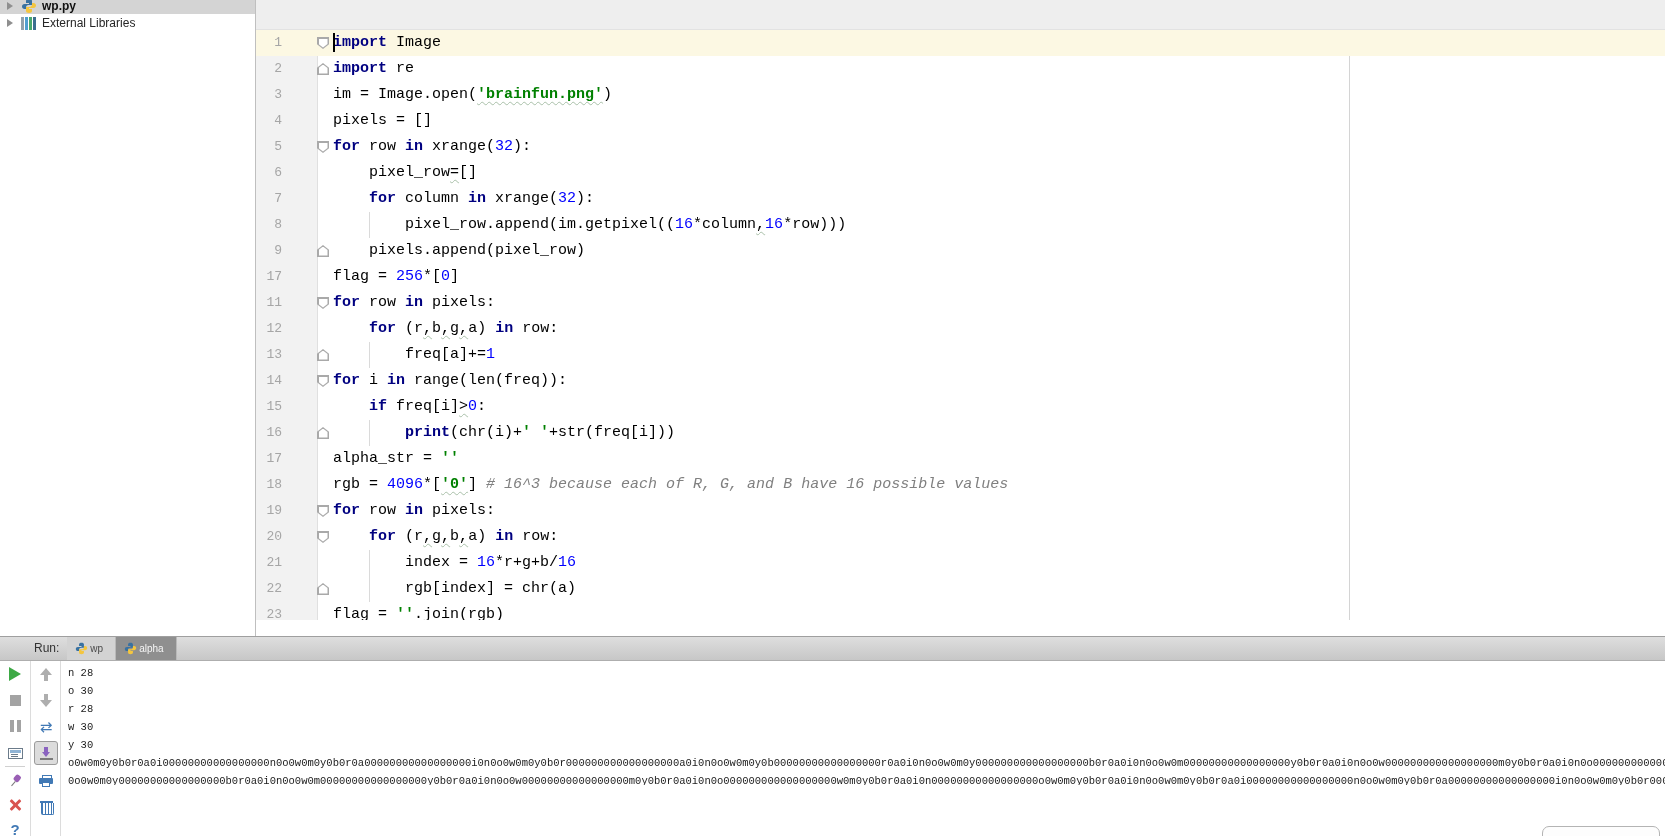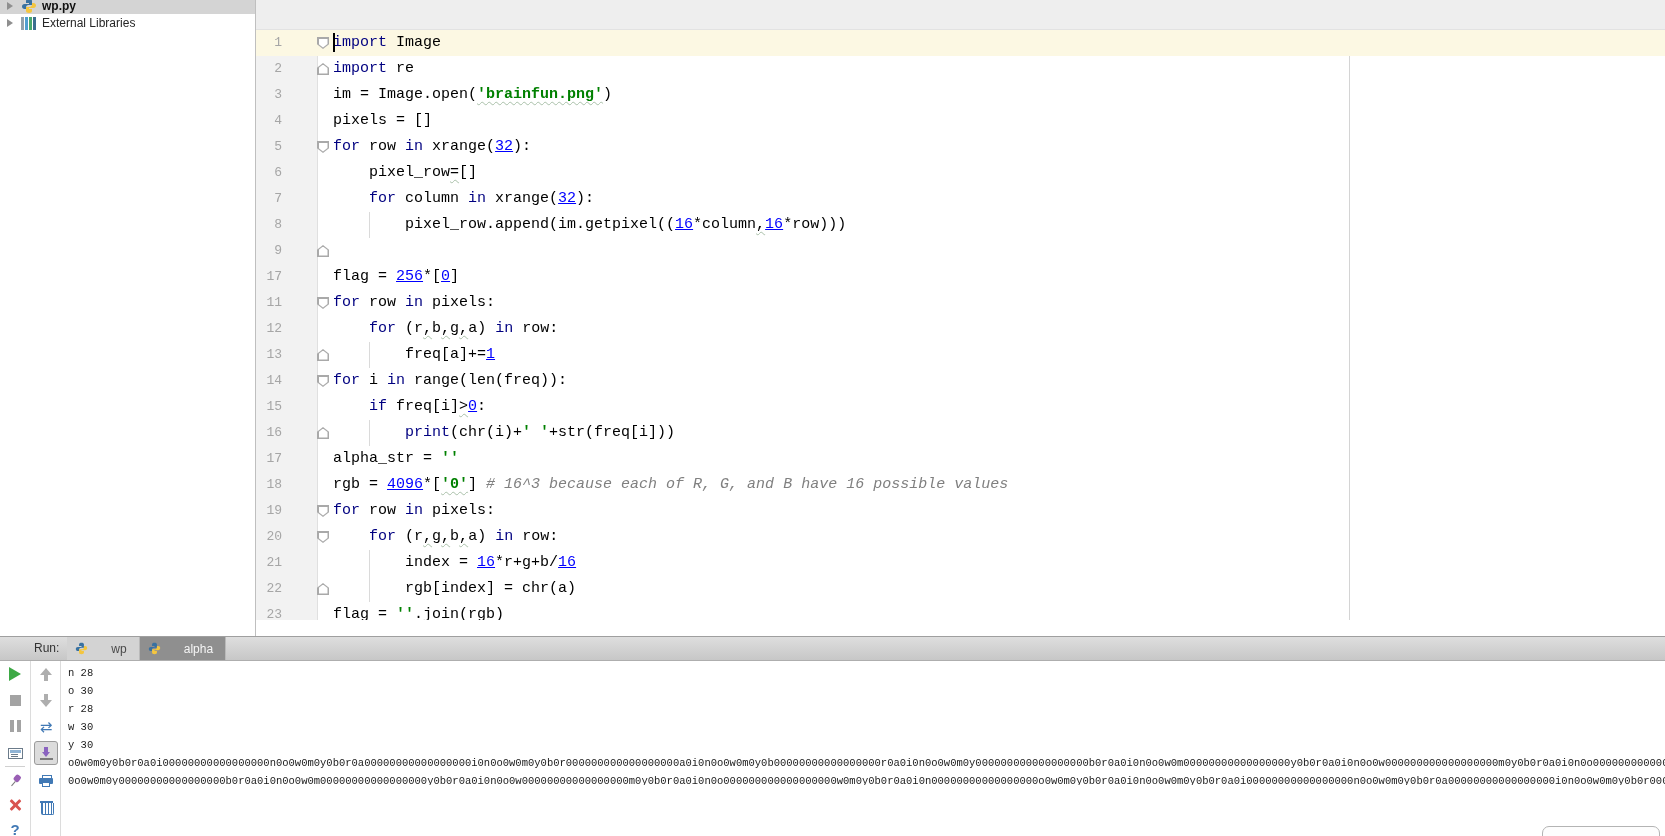--- a/index.html
+++ b/index.html
@@ -35,22 +35,22 @@
                   border-left:1px solid #d4d4d4; z-index:0; }
   .code-line { position:relative; height:26px; line-height:26px; white-space:pre;
                font-family:"Liberation Mono", monospace; font-size:15px; z-index:1; }
   .caret-row { background:#fcf8e3; }
   .gutter-num { position:absolute; left:0; width:26px; text-align:right;
                 color:#a6a6a6; font-size:13px; }
   .code-text { position:absolute; left:77px; }
   .indent-guide { position:absolute; left:113px; top:0; height:26px;
                   border-left:1px solid #dadada; }
   .text-caret { position:absolute; left:77px; top:3px; width:2px; height:19px; background:#000; }
-  .tk-k { color:#000080; font-weight:normal; }
-  .tk-n { color:#0000ff;text-decoration:underline; }
+  .tk-k { color:#000080; font-weight:bold; }
+  .tk-n { color:#0000ff; }
   .tk-s { color:#008000; font-weight:bold; }
   .tk-c { color:#808080; font-style:italic; }
   .tk-p { color:#000; }
   .wavy { text-decoration-line:underline; text-decoration-style:wavy;
           text-decoration-color:#a9c0a9; text-decoration-thickness:1px;
           text-underline-offset:3px; }
   .fold-marker { position:absolute; left:61px; top:7px; width:12px; height:12px; cursor:pointer; }
   .fold-marker::before, .fold-marker::after { content:""; position:absolute; }
   .fold-start::before { inset:0; background:#a9a9a9;
       clip-path:polygon(0 0,100% 0,100% 60%,50% 100%,0 60%); }
@@ -61,22 +61,22 @@
   .fold-end::after { inset:1.5px; background:#fff;
       clip-path:polygon(0 40%,50% 0,100% 40%,100% 100%,0 100%); }
 
   
   .run-panel { position:absolute; left:0; top:636px; width:1665px; height:200px; background:#fff; }
   .run-tabbar { position:absolute; left:0; top:0; width:100%; height:25px;
                 background:linear-gradient(#dedede,#c7c7c7);
                 border-top:1px solid #9f9f9f; border-bottom:1px solid #aeaeae;
                 display:flex; align-items:stretch; }
   .run-label { font-size:12px; color:#333; line-height:23px; padding:0 8px 0 6px;margin-left:28px; }
-  .run-tab { display:flex; align-items:center; gap:23px; padding:0 12px 0 8px;
-             font-size:12px; color:#4a4a4a; background:#d3d3d3; cursor:pointer;
+  .run-tab { display:flex; align-items:center; gap:2px; padding:0 12px 0 8px;
+             font-size:10px; color:#4a4a4a; background:#d3d3d3; cursor:pointer;
              border-right:1px solid #b9b9b9; }
   .run-tab.selected { background:#8f8f8f; color:#f5f5f5; }
   .py-icon { width:13px; height:13px; flex:0 0 13px; }
 
   .run-body { position:absolute; left:0; top:25px; width:100%; height:175px; background:#fff; }
   .tb-col1 { position:absolute; left:0; top:0; width:31px; height:175px; border-right:1px solid #dcdcdc; }
   .tb-col2 { position:absolute; left:31px; top:0; width:30px; height:175px; border-right:1px solid #dcdcdc; }
   .tb-btn { position:absolute; width:20px; height:20px; left:5px; display:flex;
             align-items:center; justify-content:center; cursor:pointer; }
   .play-tri { width:0; height:0; border-left:12px solid #3da945;
@@ -169,21 +169,21 @@
       <div class="breadcrumb-strip"></div>
       <div id="code-lines">
           <div class="code-line caret-row"><span class="gutter-num">1</span><span class="fold-marker fold-start"></span><span class="code-text"><span class="tk-k">import</span><span class="tk-p"> Image</span></span><span class="text-caret"></span></div>
           <div class="code-line"><span class="gutter-num">2</span><span class="fold-marker fold-end"></span><span class="code-text"><span class="tk-k">import</span><span class="tk-p"> re</span></span></div>
           <div class="code-line"><span class="gutter-num">3</span><span class="code-text"><span class="tk-p">im = Image.open(</span><span class="tk-s wavy">'brainfun.png'</span><span class="tk-p">)</span></span></div>
           <div class="code-line"><span class="gutter-num">4</span><span class="code-text"><span class="tk-p">pixels = []</span></span></div>
           <div class="code-line"><span class="gutter-num">5</span><span class="fold-marker fold-start"></span><span class="code-text"><span class="tk-k">for</span><span class="tk-p"> row </span><span class="tk-k">in</span><span class="tk-p"> xrange(</span><span class="tk-n">32</span><span class="tk-p">):</span></span></div>
           <div class="code-line"><span class="gutter-num">6</span><span class="code-text"><span class="tk-p">    pixel_row</span><span class="tk-p wavy">=</span><span class="tk-p">[]</span></span></div>
           <div class="code-line"><span class="gutter-num">7</span><span class="code-text"><span class="tk-p">    </span><span class="tk-k">for</span><span class="tk-p"> column </span><span class="tk-k">in</span><span class="tk-p"> xrange(</span><span class="tk-n">32</span><span class="tk-p">):</span></span></div>
           <div class="code-line"><span class="indent-guide"></span><span class="gutter-num">8</span><span class="code-text"><span class="tk-p">        pixel_row.append(im.getpixel((</span><span class="tk-n">16</span><span class="tk-p">*column</span><span class="tk-p wavy">,</span><span class="tk-n">16</span><span class="tk-p">*row)))</span></span></div>
-          <div class="code-line"><span class="gutter-num">9</span><span class="fold-marker fold-end"></span></div>
+          <div class="code-line"><span class="gutter-num">9</span><span class="fold-marker fold-end"></span><span class="code-text"><span class="tk-p">    pixels.append(pixel_row)</span></span></div>
           <div class="code-line"><span class="gutter-num">17</span><span class="code-text"><span class="tk-p">flag = </span><span class="tk-n">256</span><span class="tk-p">*[</span><span class="tk-n">0</span><span class="tk-p">]</span></span></div>
           <div class="code-line"><span class="gutter-num">11</span><span class="fold-marker fold-start"></span><span class="code-text"><span class="tk-k">for</span><span class="tk-p"> row </span><span class="tk-k">in</span><span class="tk-p"> pixels:</span></span></div>
           <div class="code-line"><span class="gutter-num">12</span><span class="code-text"><span class="tk-p">    </span><span class="tk-k">for</span><span class="tk-p"> (r</span><span class="tk-p wavy">,</span><span class="tk-p">b</span><span class="tk-p wavy">,</span><span class="tk-p">g</span><span class="tk-p wavy">,</span><span class="tk-p">a) </span><span class="tk-k">in</span><span class="tk-p"> row:</span></span></div>
           <div class="code-line"><span class="indent-guide"></span><span class="gutter-num">13</span><span class="fold-marker fold-end"></span><span class="code-text"><span class="tk-p">        freq[a]+=</span><span class="tk-n">1</span></span></div>
           <div class="code-line"><span class="gutter-num">14</span><span class="fold-marker fold-start"></span><span class="code-text"><span class="tk-k">for</span><span class="tk-p"> i </span><span class="tk-k">in</span><span class="tk-p"> range(len(freq)):</span></span></div>
           <div class="code-line"><span class="gutter-num">15</span><span class="code-text"><span class="tk-p">    </span><span class="tk-k">if</span><span class="tk-p"> freq[i]</span><span class="tk-p wavy">&gt;</span><span class="tk-n">0</span><span class="tk-p">:</span></span></div>
           <div class="code-line"><span class="indent-guide"></span><span class="gutter-num">16</span><span class="fold-marker fold-end"></span><span class="code-text"><span class="tk-p">        </span><span class="tk-k">print</span><span class="tk-p">(chr(i)+</span><span class="tk-s">' '</span><span class="tk-p">+str(freq[i]))</span></span></div>
           <div class="code-line"><span class="gutter-num">17</span><span class="code-text"><span class="tk-p">alpha_str = </span><span class="tk-s">''</span></span></div>
           <div class="code-line"><span class="gutter-num">18</span><span class="code-text"><span class="tk-p">rgb = </span><span class="tk-n">4096</span><span class="tk-p">*[</span><span class="tk-s wavy">'0'</span><span class="tk-p">] </span><span class="tk-c"># 16^3 because each of R, G, and B have 16 possible values</span></span></div>
           <div class="code-line"><span class="gutter-num">19</span><span class="fold-marker fold-start"></span><span class="code-text"><span class="tk-k">for</span><span class="tk-p"> row </span><span class="tk-k">in</span><span class="tk-p"> pixels:</span></span></div>

